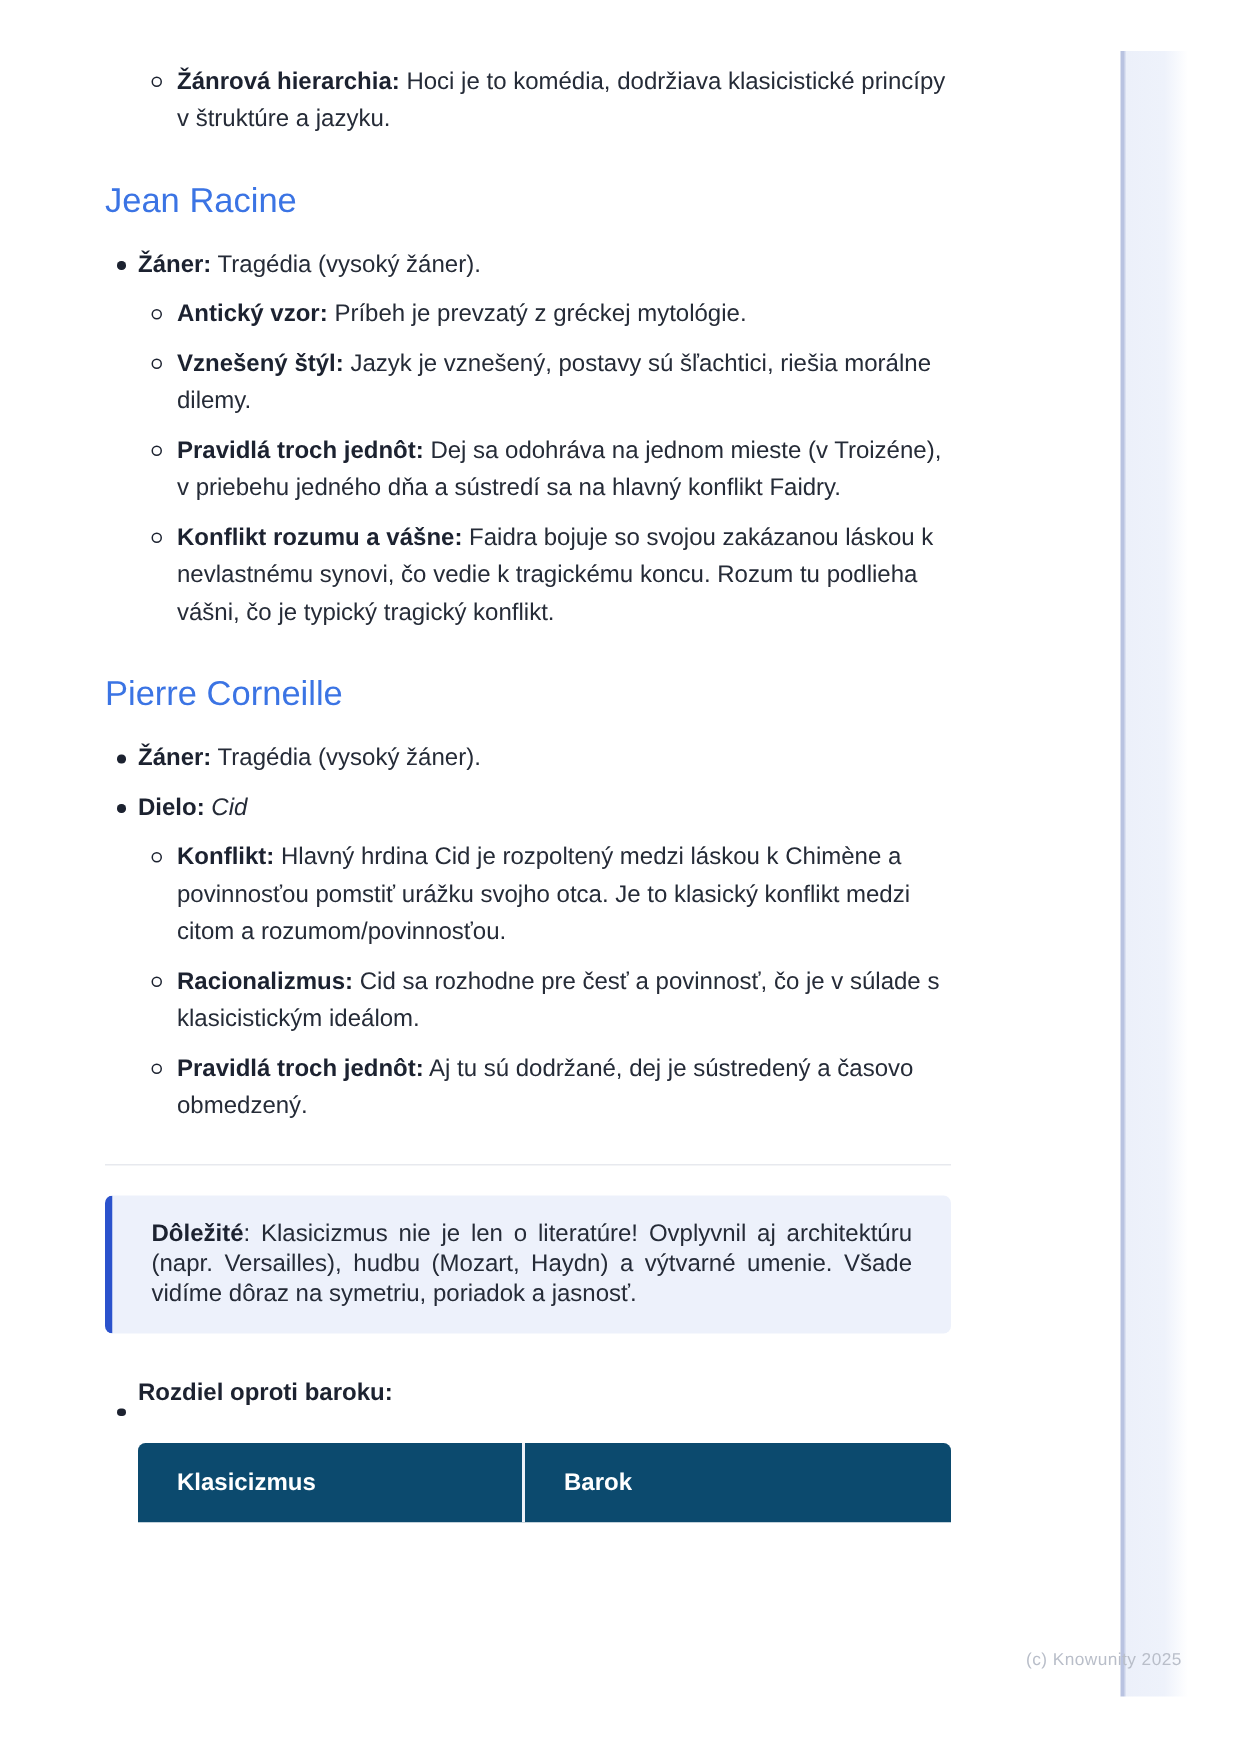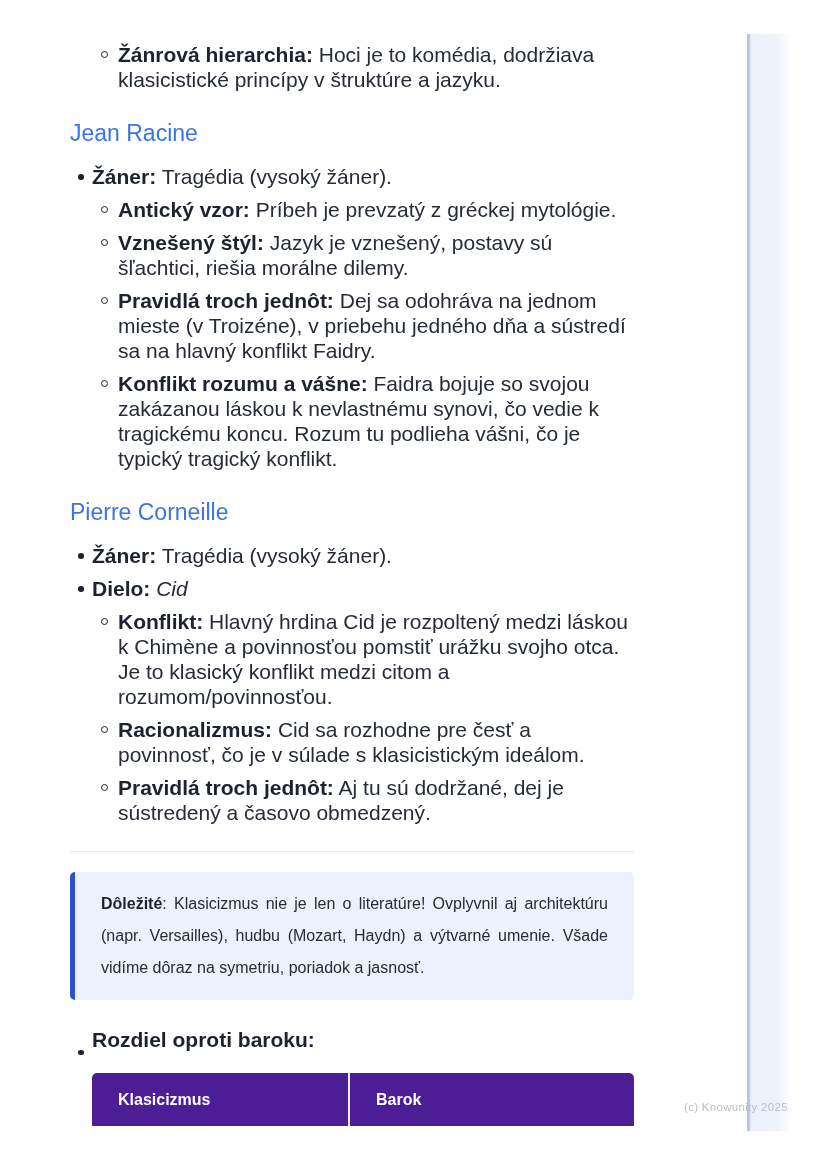--- a/index.html
+++ b/index.html
@@ -7,21 +7,21 @@
   body {
     position:relative;
     background:#ffffff;
     font-family:"Liberation Sans", sans-serif;
     color:#252b37;
     overflow:hidden;
   }
   .content {
     position:absolute; left:70px; top:0; width:564px; padding-top:38px;
   }
-  p.tx { font-size:21px; line-height:25px; }
+  p.tx { font-size:16px; line-height:25px; }
   strong { color:#1c2230; font-weight:700; }
   em.work { font-style:italic; }
 
   
   .li { display:flex; margin-bottom:8px; }
   .li .tx { flex:1; }
   .mk { flex:0 0 auto; position:relative; }
   .l1 > .mk { width:22px; }
   .l1 > .mk::before {
     content:""; position:absolute; left:8px; top:10px;
@@ -45,30 +45,30 @@
   h2.heading {
     font-size:29px; line-height:36px; font-weight:700;
     color:#1e3fa8; margin-top:24px; padding-bottom:12px;
     border-bottom:2px solid #b5c0e2;
   }
   .callout {
     margin-top:20px; background:#edf1fb;
     border-left:5px solid #2b52cc; border-radius:5px;
     padding:16px 26px 16px 26px;
   }
-  .callout p { font-size:16px; line-height:32px; text-align:justify; color:#252b37; }
+  .callout p { font-size:16px; line-height:20px; text-align:justify; color:#252b37; }
   .standalone { margin-top:27px;align-items:center; }
   .standalone .tx { font-weight:700; color:#1c2230; }
 
   .cmp-table {
     margin-top:21px; margin-left:22px; width:542px;
     display:flex; border-radius:5px 5px 0 0; overflow:hidden;
   }
   .th {
-    background:#4c1d95; color:#ffffff; font-weight:700; font-size:16px;
+    background:#0c4a6e; color:#ffffff; font-weight:700; font-size:16px;
     height:53px; display:flex; align-items:center; padding-left:26px;
   }
   .th.col1 { width:258px; border-right:2px solid #eef1f8; }
   .th.col2 { flex:1; }
 
   .page-edge-bar {
     position:absolute; left:747px; top:34px; width:45px; height:1097px;
     background:linear-gradient(to right,
       #b9c3e1 0px, #b9c3e1 2px, #ecf0fa 4px, #eef2fb 65%, #ffffff 100%);
   }

